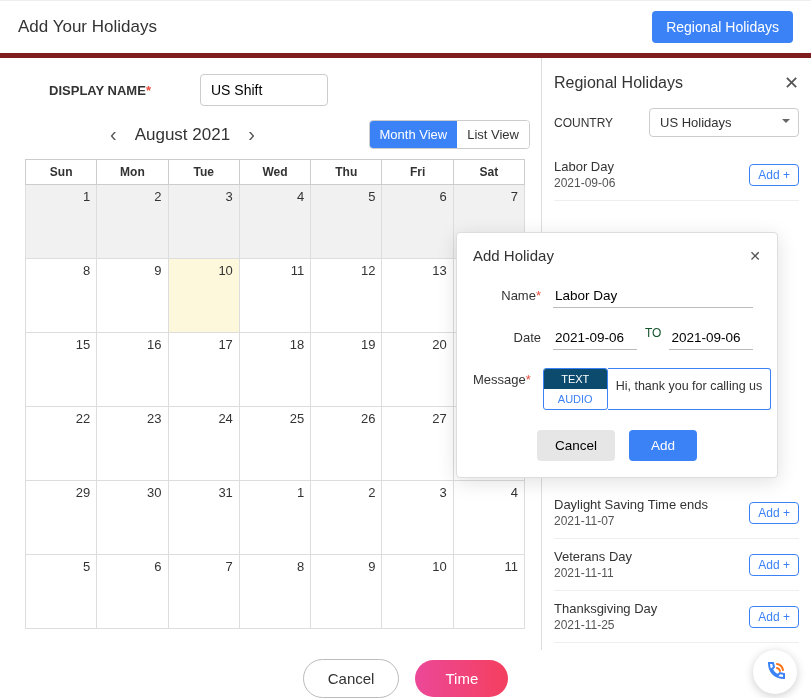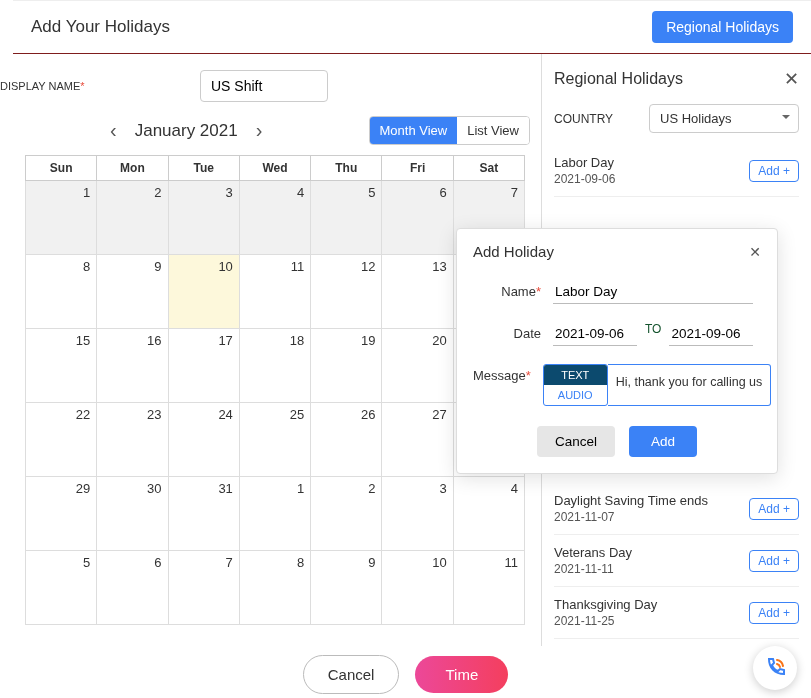--- a/index.html
+++ b/index.html
@@ -1,23 +1,23 @@
 <!DOCTYPE html>
 <html><head>
 <meta charset="utf-8">
 <style>
   * { box-sizing: border-box; margin: 0; padding: 0; }
   body { font-family: -apple-system, BlinkMacSystemFont, "Segoe UI", Arial, sans-serif; font-size: 14px; color: #333; background: #fff; width: 811px; height: 698px; overflow: hidden; position: relative; }
-  .topbar { display:flex; justify-content:space-between; align-items:center; padding:10px 18px; border-top:1px solid #eee; border-bottom:1px solid #7f1d1d;margin-left:13px; }
+  .topbar { display:flex; justify-content:space-between; align-items:center; padding:10px 18px; border-top:1px solid #eee; border-bottom:5px solid #7f1d1d; }
   .topbar-title { font-size:17px; font-weight:500; color:#333; }
   .btn-primary { background:#3b82f6; color:#fff; border:none; border-radius:4px; padding:8px 14px; font-size:14px; cursor:pointer; }
   .page-body { position:relative; height:calc(698px - 50px); }
   .left-area { width:540px; padding:16px 0  0 0; }
   .row { display:flex; align-items:center; }
-  .disp-label { width:200px; font-size:11px; color:#333; text-transform:uppercase; }
+  .disp-label { width:200px; text-align:center; font-size:13px; color:#333; text-transform:uppercase;font-weight:bold; }
   .req { color:#e74c3c; }
   .textinput { border:1px solid #ccc; border-radius:4px; padding:7px 10px; width:128px; font-size:14px; }
   .cal-header { display:flex; align-items:center; justify-content:space-between; padding:14px 0 10px 0; }
   .monthnav { display:flex; align-items:center; gap:18px; margin-left:110px;}
   .chev { font-size:20px; color:#555; cursor:pointer; user-select:none; }
   .monthlabel { font-size:17px; font-weight:500; color:#333; }
   .viewtoggle { display:flex; border:1px solid #ccc; border-radius:4px; overflow:hidden; margin-right:10px;}
   .viewbtn { padding:6px 10px; font-size:13px; background:#fff; cursor:pointer; }
   .viewbtn.active { background:#3b82f6; color:#fff; }
   table.cal { border-collapse: collapse; width:500px; margin-left:25px; table-layout:fixed; }
@@ -74,21 +74,21 @@
 <div class="page-body">
   <div class="left-area">
     <div class="row">
       <div class="disp-label"><span>DISPLAY NAME</span><span class="req">*</span></div>
       <input class="textinput" value="US Shift" style="">
     </div>
 
     <div class="cal-header">
       <div class="monthnav">
         <span class="chev">‹</span>
-        <span class="monthlabel">January 2021</span>
+        <span class="monthlabel">August 2021</span>
         <span class="chev">›</span>
       </div>
       <div class="viewtoggle">
         <div class="viewbtn active">Month View</div>
         <div class="viewbtn">List View</div>
       </div>
     </div>
 
     <table class="cal">
       <thead>

